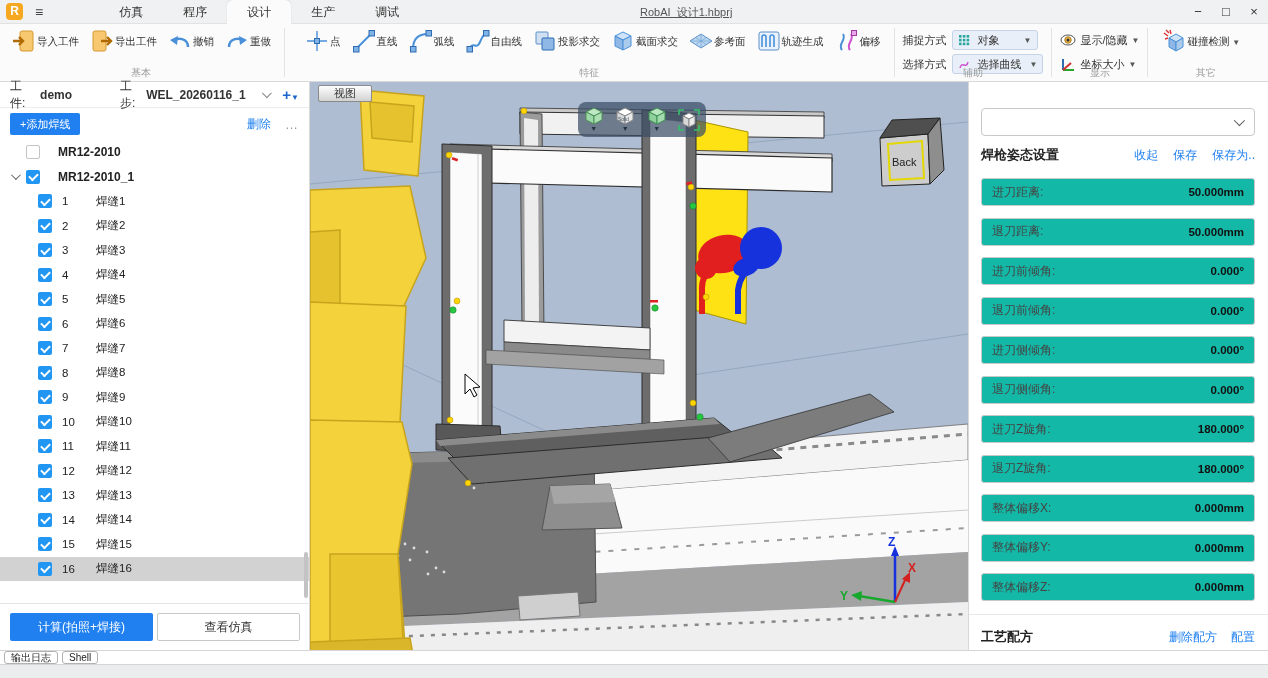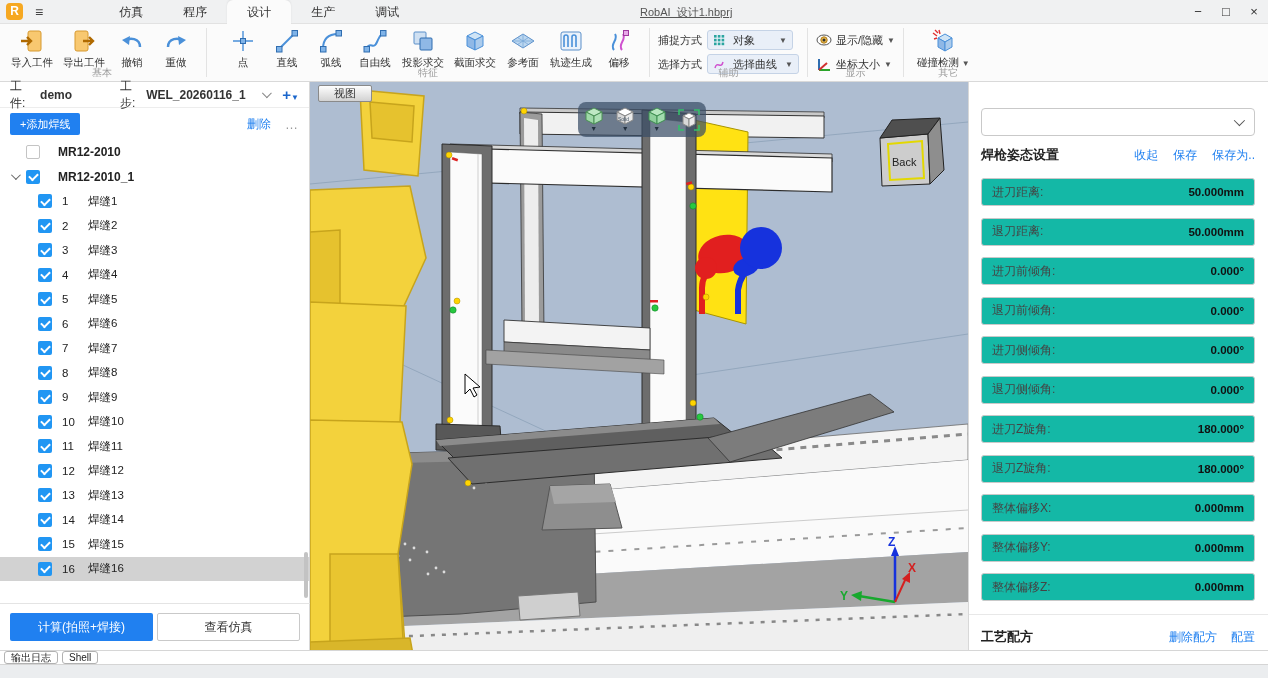--- a/index.html
+++ b/index.html
@@ -18,21 +18,21 @@
   #win-title { position:absolute; left:640px; top:0; font-size:11px; color:#555; line-height:24px;text-decoration:underline; }
   #win-controls { margin-left:auto; display:flex; align-items:center; height:24px; }
   .win-btn { width:28px; text-align:center; font-size:13px; color:#333; line-height:24px; }
 
   
   #ribbon { position:absolute; left:0; top:24px; width:1268px; height:58px;
     background:#fbfbfb; border-bottom:1px solid #d9d9d9; display:flex; align-items:stretch; padding-left:2px; }
   .rb-group { position:relative; display:flex; align-items:flex-start; padding:3px 4px 12px 4px; }
   .rb-group-label { position:absolute; bottom:1px; left:0; right:0; text-align:center;
     font-size:10px; color:#9a9a9a; }
-  .rb-item { display:flex; flex-direction:column; align-items:center; min-width:44px; padding:0 5px; }
+  .rb-item { display:flex; flex-direction:row; align-items:center; min-width:44px; padding:0 5px; }
   .rb-ic { height:28px; display:flex; align-items:center; justify-content:center; }
   .rb-lb { font-size:10.5px; color:#333; margin-top:1px; white-space:nowrap; }
   .rb-sep { width:1px; background:#e3e3e3; margin:4px 4px; }
   .rb-2rows { display:flex; flex-direction:column; gap:4px; padding-top:3px; }
   .rb-row { display:flex; align-items:center; gap:5px; font-size:11px; color:#333; height:20px; }
   .rb-dd { display:flex; align-items:center; gap:8px; background:#e9eff8; border:1px solid #c5d3e6;
     border-radius:3px; height:20px; padding:0 5px; font-size:11px; color:#333; min-width:86px; }
   .rb-dd .caret { margin-left:auto; }
   .caret { font-size:8px; color:#555; }
   .rb-toolrow { display:flex; align-items:center; gap:4px; font-size:11px; color:#333; height:20px; }
@@ -59,21 +59,21 @@
   .tree-row .exp .chev { border-color:#666; }
   .cb { width:14px; height:14px; border-radius:2px; flex:0 0 auto; position:relative; }
   .cb.checked { background:#2196f3; }
   .cb.checked::after { content:""; position:absolute; left:3px; top:3.5px; width:7px; height:4px;
     border-left:2px solid #fff; border-bottom:2px solid #fff; transform:rotate(-45deg); }
   .cb.un { background:#fff; border:1px solid #c4c4c4; }
   .root-cb { margin-left:6px; }
   .root-label { margin-left:18px; font-weight:bold; font-size:12px; }
   .weld-cb { margin-left:38px; }
   .weld-num { width:26px; margin-left:10px; }
-  .weld-label { margin-left:0; }
+  .weld-label { margin-left:8px; }
 
   #lp-scroll { position:absolute; right:1px; top:470px; width:4px; height:46px;
     background:#c3c3c3; border-radius:2px; }
   #lp-divider { position:absolute; left:0; top:521px; width:310px; height:1px; background:#e4e4e4; }
   #calc-btn { position:absolute; left:10px; top:531px; width:143px; height:28px;
     background:#2080f0; color:#fff; border:none; border-radius:2px; font-size:12px; }
   #sim-btn { position:absolute; left:157px; top:531px; width:143px; height:28px;
     background:#fff; color:#333; border:1px solid #c9c9c9; border-radius:2px; font-size:12px; }
 
   

